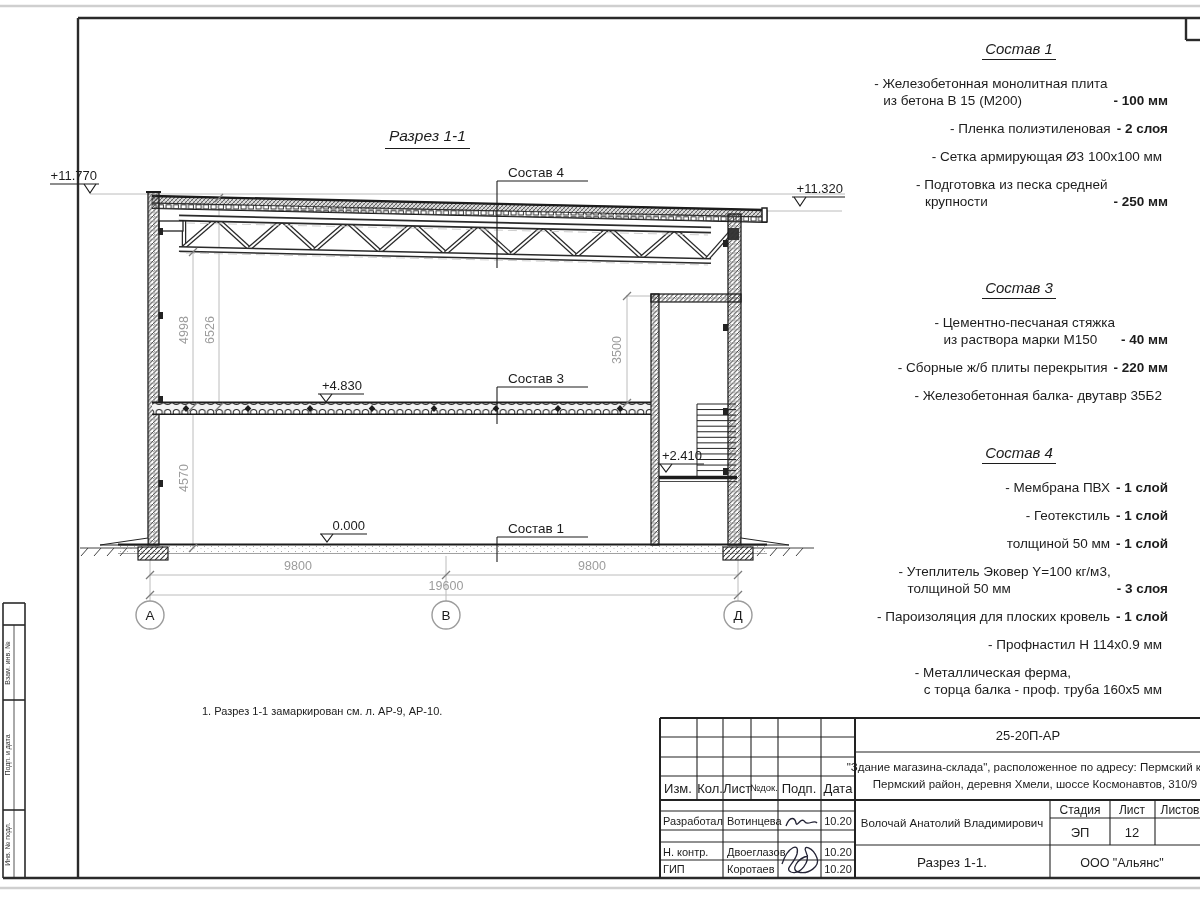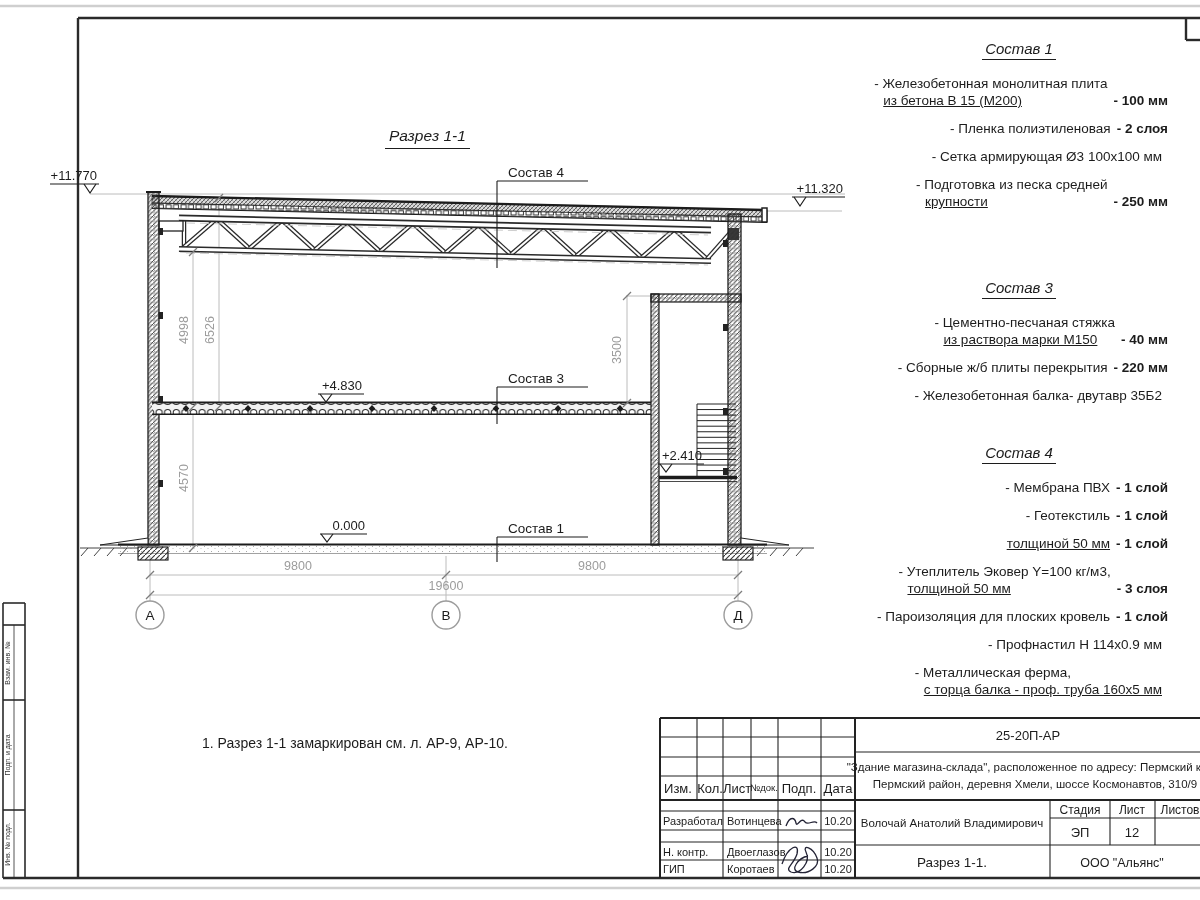--- a/index.html
+++ b/index.html
@@ -1,26 +1,26 @@
 <!DOCTYPE html>
 <html><head>
 <meta charset="utf-8">
 <style>
   html,body{margin:0;padding:0;background:#fff;width:1200px;height:900px;overflow:hidden;}
   body{position:relative;font-family:"Liberation Sans",sans-serif;color:#1c1c1c;}
   svg{position:absolute;left:0;top:0;}
   svg text{font-family:"Liberation Sans",sans-serif;}
   .abs{position:absolute;}
   #drawing-title{left:385px;top:127px;font-size:15.5px;font-style:italic;border-bottom:1.4px solid #1c1c1c;padding:0 4px 3px 4px;}
-  #note{left:202px;top:735px;font-size:14px;}
+  #note{left:202px;top:705px;font-size:11px;}
   .comp{position:absolute;left:870px;width:298px;}
   .comp-title-wrap{text-align:center;margin-bottom:15px;}
   .comp-title{display:inline-block;font-size:15px;font-style:italic;border-bottom:1.3px solid #1c1c1c;padding:0 3px 2px 3px;}
   .comp-item{display:flex;justify-content:flex-end;align-items:flex-end;margin-bottom:11px;font-size:13.5px;line-height:17px;}
-  .comp-item .cont{padding-left:9px;text-decoration:underline;}
+  .comp-item .cont{padding-left:9px;}
   .comp-val{white-space:nowrap;padding-left:6px;font-weight:bold;}
 </style>
 </head>
 <body>
 
 <svg width="1200" height="900" viewBox="0 0 1200 900">
   <defs>
     <pattern id="hatchWall" width="4.5" height="4.5" patternUnits="userSpaceOnUse">
       <path d="M0,4.5 L4.5,0" stroke="#3a3a3a" stroke-width="1"></path>
       <path d="M0,2 L2,0" stroke="#3a3a3a" stroke-width="0.6"></path>

